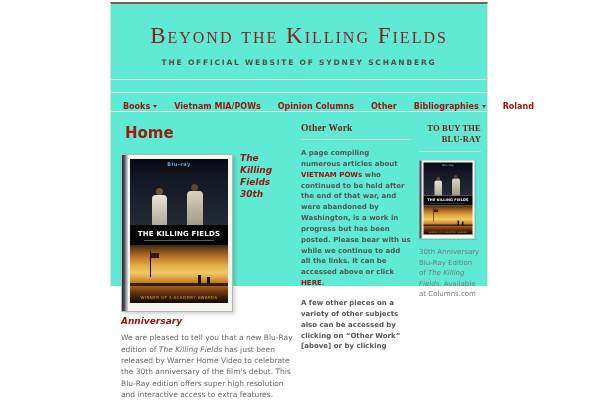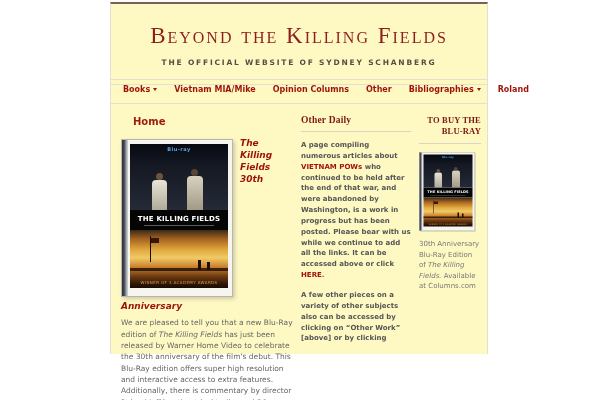--- a/index.html
+++ b/index.html
@@ -2,58 +2,58 @@
 <html><head>
 <meta charset="utf-8">
 <style>
   html,body{margin:0;padding:0;}
   body{
     width:600px;height:400px;position:relative;overflow:hidden;
     background:#ffffff;
     font-family:"DejaVu Sans","Liberation Sans",sans-serif;
   }
   .container{
-    position:absolute;left:110px;top:2px;width:378px;height:352px;
-    box-sizing:border-box;background:#fef9c3;
+    position:absolute;left:110px;top:2px;width:378px;height:284px;
+    box-sizing:border-box;background:#5eead4;
     border-left:1px solid #e3dfd3;border-right:1px solid #e3dfd3;
     border-top:2px solid #7a6154;
   }
   
   .header{box-sizing:border-box;height:76px;padding-top:20px;text-align:center;
     border-bottom:1px solid #e3dfd3;}
   .site-title{
     font-family:"Liberation Serif","DejaVu Serif",serif;
     font-variant:small-caps;font-size:23px;line-height:1;
     color:#8e1d1d;letter-spacing:2px;
   }
   .site-subtitle{
     margin-top:11px;font-size:7.5px;font-weight:bold;
     letter-spacing:1.8px;color:#5d4b41;
   }
   
   .nav{
-    margin-top:4px;height:20px;box-sizing:border-box;
+    margin-top:12px;height:20px;box-sizing:border-box;
     border-top:1px solid #e3dfd3;border-bottom:1px solid #e3dfd3;
-    display:flex;align-items:flex-start;padding-left:12px;
+    display:flex;align-items:flex-end;padding-left:12px;
   }
   .nav-item{
     font-size:8px;font-weight:bold;color:#9e1209;margin-right:17px;
     display:flex;align-items:center;cursor:pointer;white-space:nowrap;
   }
   .caret{
     display:inline-block;width:0;height:0;margin-left:3px;
     border-left:2.5px solid transparent;border-right:2.5px solid transparent;
     border-top:3px solid #9e1209;
   }
   
   .content{display:flex;padding:8px 9px 0 10px;}
   .col-left{width:172px;flex:none;}
   .col-mid{width:110px;flex:none;margin-left:8px;}
   .col-right{width:62px;flex:none;margin-left:8px;}
-  .page-title{font-size:10px;font-weight:bold;color:#9c1a0e;margin:4px 12px 10px;}
+  .page-title{font-size:15px;font-weight:bold;color:#9c1a0e;margin:4px 4px 10px;}
   .section-heading{
     font-size:9px;font-weight:bold;font-style:italic;color:#9c1209;
     line-height:1.35;margin:0 0 5px 0;
   }
   .body-text{font-size:7.5px;color:#666;line-height:1.52;}
   .kf-section::after,.ebook-section::after{content:"";display:block;clear:both;}
   .kf-cover-wrap{float:left;width:112px;height:158px;margin:2px 7px 3px 0;}
   
   .col-heading{
     font-family:"Liberation Serif","DejaVu Serif",serif;
@@ -114,21 +114,21 @@
     <div class="site-title">Beyond the Killing Fields</div>
     <div class="site-subtitle">THE OFFICIAL WEBSITE OF SYDNEY SCHANBERG</div>
   </div>
 
   <div class="nav">
     <span class="nav-item">
         <span>Books</span>
         <span class="caret"></span>
       </span>
     <span class="nav-item">
-        <span>Vietnam MIA/Mike</span>
+        <span>Vietnam MIA/POWs</span>
       </span>
     <span class="nav-item">
         <span>Opinion Columns</span>
       </span>
     <span class="nav-item">
         <span>Other</span>
       </span>
     <span class="nav-item">
         <span>Bibliographies</span>
         <span class="caret"></span>
@@ -167,21 +167,21 @@
             </div>
           </div>
         </div>
         <div class="section-heading">The Killing Fields 30th Anniversary</div>
         <div class="body-text"><span>We are pleased to tell you that a new Blu-Ray edition of </span><span class="seg-italic">The Killing Fields</span><span> has just been released by Warner Home Video to celebrate the 30th anniversary of the film's debut. This Blu-Ray edition offers super high resolution and interactive access to extra features. Additionally, there is commentary by director Roland Joffé, a theatrical trailer and 36-page Blu-ray book which includes rare photos and production notes.  </span></div>
       </div>
 
     </div>
 
     <div class="col-mid">
-      <div class="col-heading">Other Daily</div>
+      <div class="col-heading">Other Work</div>
       <div class="mid-para"><span>A page compiling numerous articles about </span><a class="seg-link">VIETNAM POWs</a><span> who continued to be held after the end of that war, and were abandoned by Washington, is a work in progress but has been posted. Please bear with us while we continue to add all the links. It can be accessed above or click </span><a class="seg-link">HERE</a><span>.</span></div>
       <div class="mid-para"><span>A few other pieces on a variety of other subjects also can be accessed by clicking on “Other Work” [above] or by clicking </span></div>
 
     </div>
 
     <div class="col-right">
       <div class="col-heading">TO BUY THE BLU-RAY</div>
       <div class="small-cover-wrap">
         <div class="bd-cover">
           <div class="bd-spine"></div>

